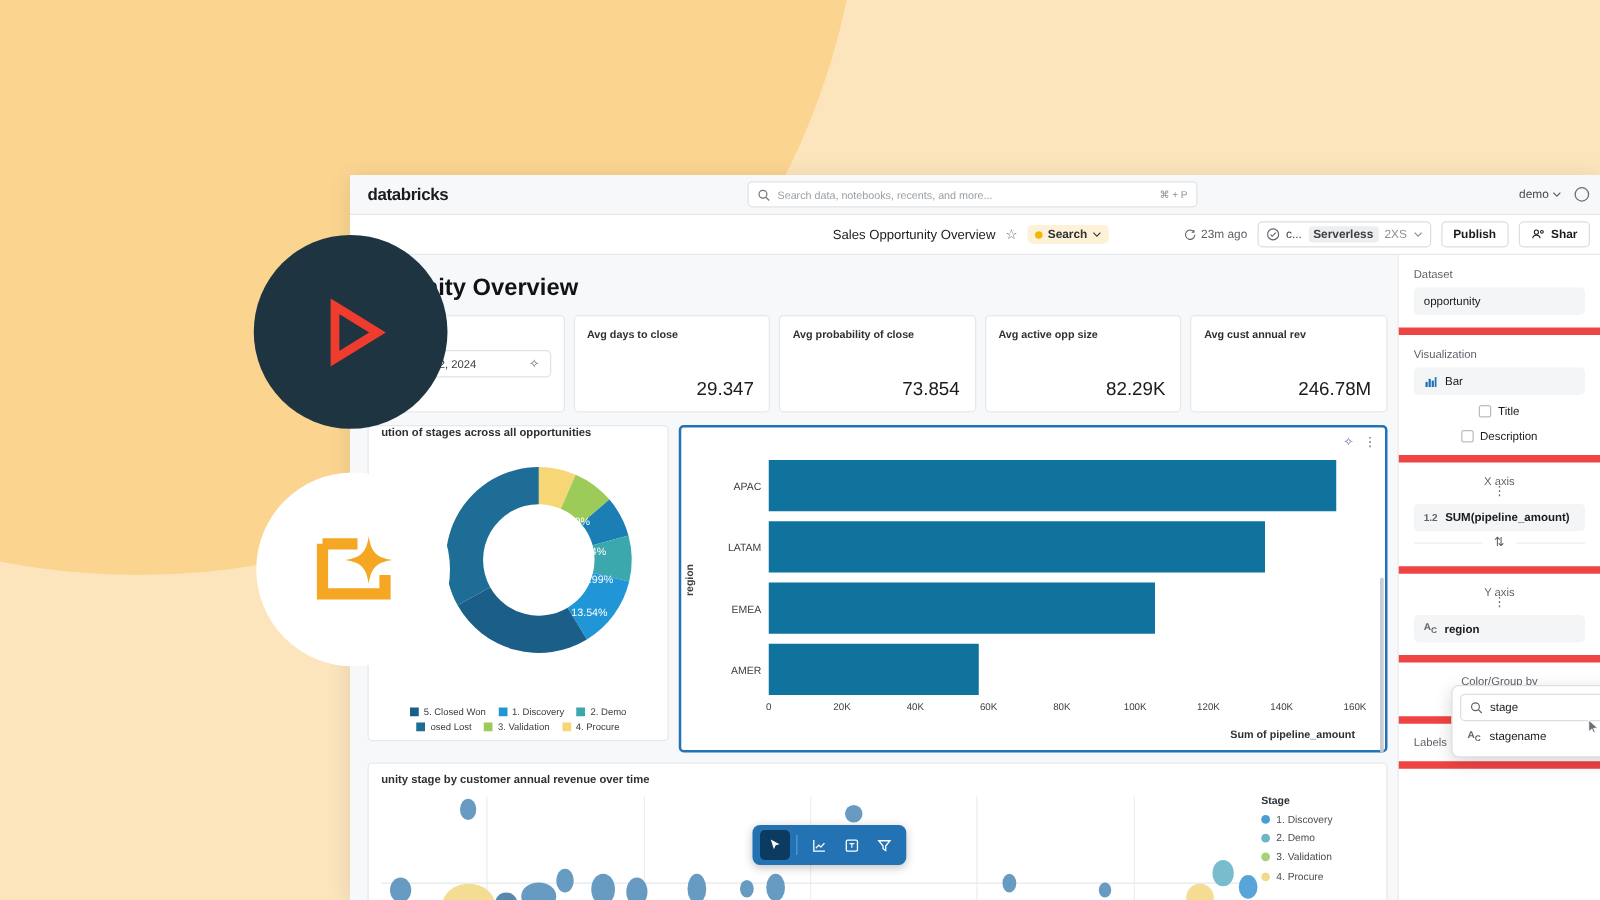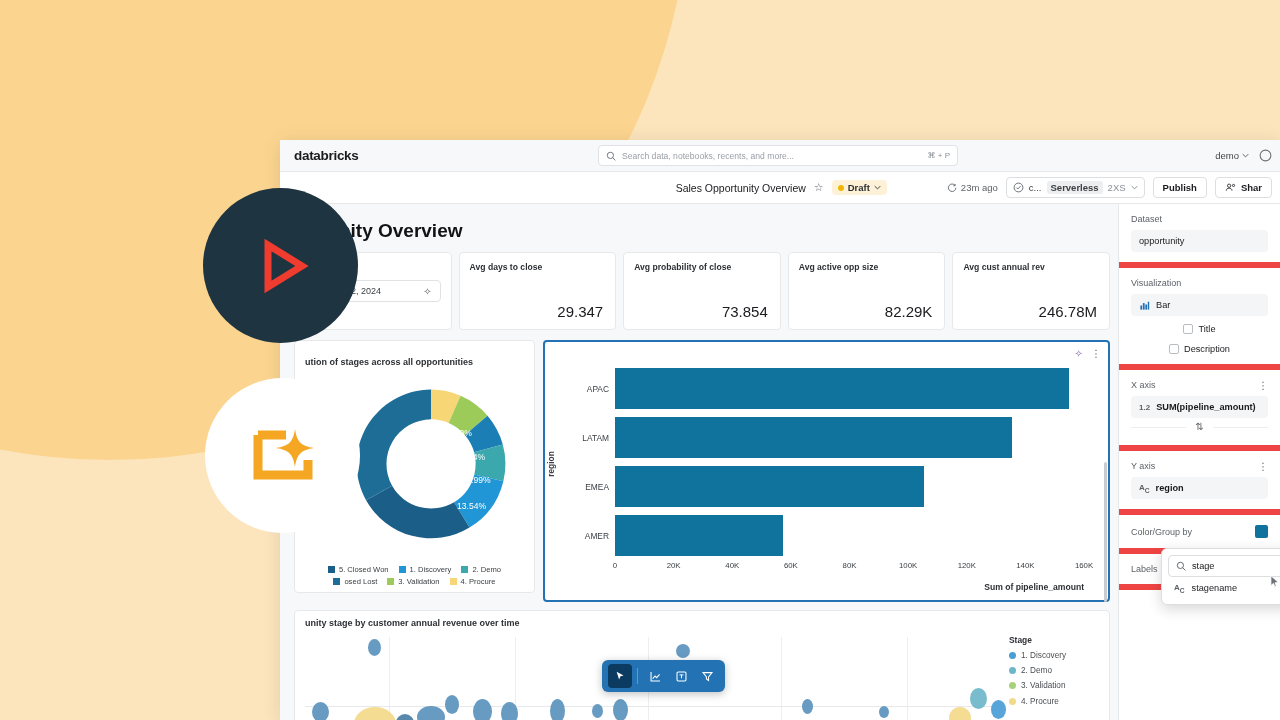--- a/index.html
+++ b/index.html
@@ -85,21 +85,21 @@
     display:flex; align-items:center; gap:6px; padding:0 8px;
     font-size:9px; color:#3c4044; background:#fff;
   }
   .date-pill .spark { margin-left:auto; color:#6b7076; font-size:10px; }
   
   .chartrow { display:flex; gap:8px; padding:10px 8px 0 14px; }
   .card {
     background:#fff; border:1px solid #e6e8ea; border-radius:4px;
     position:relative;
   }
-  .card.donut { width:243px; height:253px; padding:16px 10px; }
+  .card.donut { width:243px; height:253px; padding:0 10px; }
   .card.bar {
     width:572px; height:262px; border:2px solid #2272b4; padding:6px 8px;
   }
   .card-title { font-size:9px; font-weight:700; color:#2d3034; }
   .card-actions { position:absolute; right:7px; top:6px; display:flex; gap:8px; align-items:center; }
   .kebab { color:#5d6268; font-size:10px; letter-spacing:0; line-height:.7; }
   
   .donut-wrap { display:flex; justify-content:flex-end; margin-top:4px; }
   .donut-legend {
     position:absolute; left:0; right:0; bottom:6px;
@@ -156,21 +156,21 @@
   .plabel { font-size:9px; color:#5d6268; margin-bottom:6px; }
   .pfield {
     height:22px; background:#f4f5f6; border-radius:4px;
     display:flex; align-items:center; gap:6px; padding:0 8px;
     font-size:9.2px; color:#1b1b1f;
   }
   .pfield.bold { font-weight:700; }
   .checks { display:flex; gap:10px; margin-top:8px; align-items:center;flex-direction:column; }
   .chk { display:flex; align-items:center; gap:5px; font-size:9.2px; color:#1b1b1f; }
   .chk i { width:10px;height:10px;border:1px solid #b9bdc2;border-radius:2px;display:block; }
-  .psec-hd { display:flex; align-items:center; justify-content:space-between; }
+  .psec-hd { display:flex; align-items:center; justify-content:space-between;flex-direction:column; }
   .swap {
     text-align:center; font-size:10px; color:#5d6268; padding:3px 0; position:relative;
   }
   .swap:before, .swap:after {
     content:""; position:absolute; top:50%; height:1px; background:#eceef0; width:40%;
   }
   .swap:before { left:0; } .swap:after { right:0; }
   .swatch { width:13px;height:13px;border-radius:2px;background:#10739e; }
   
   .dd {
@@ -230,21 +230,21 @@
       </svg>
     </div>
   </div>
 
   <div class="dashtoolbar">
     <span class="dash-title">Sales Opportunity Overview</span>
     <span class="star">☆</span>
 
     <div class="draft-chip">
       <span class="dot-amber"></span>
-      <span>Draft</span>
+      <span>Search</span>
       <svg width="7" height="5" viewBox="0 0 10 6">
         <path d="M1 1l4 4 4-4" fill="none" stroke="#3c4044" stroke-width="1.4"></path>
       </svg>
     </div>
 
     <div style="width:44px"></div>
 
     <div class="ago">
       <svg width="10" height="10" viewBox="0 0 16 16">
         <path d="M13 4a6 6 0 1 0 1.2 3.6" fill="none" stroke="#5d6268" stroke-width="1.4"></path>

